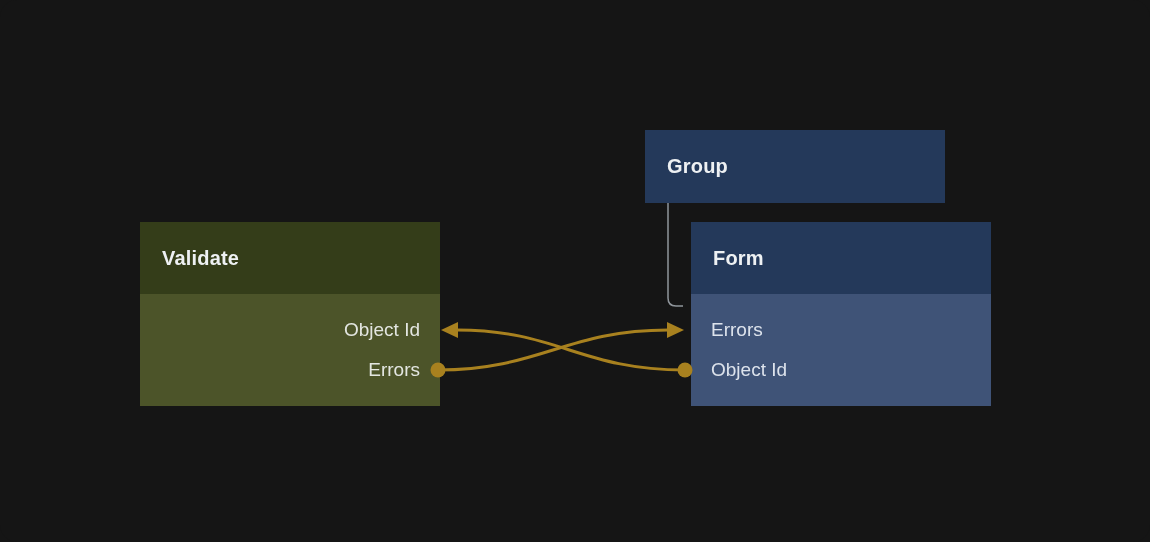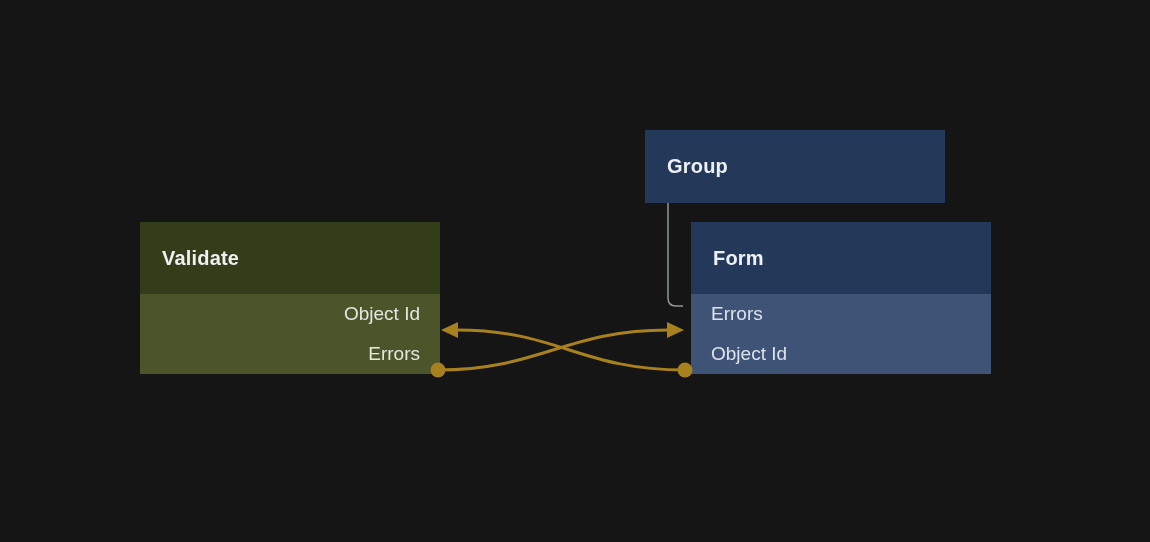--- a/index.html
+++ b/index.html
@@ -23,21 +23,21 @@
     height: 72px;
     display: flex;
     align-items: center;
     padding: 0 22px;
     font-size: 20px;
     font-weight: 600;
     color: #eef1f3;
     letter-spacing: 0.2px;
   }
   .node-body {
-    padding: 0 20px;
+    padding: 16px 20px;
   }
   .port-row {
     height: 40px;
     line-height: 40px;
     font-size: 19px;
     color: #e3e6e1;
     white-space: nowrap;
   }
   
   .node-group { left: 645px; top: 130px; }

